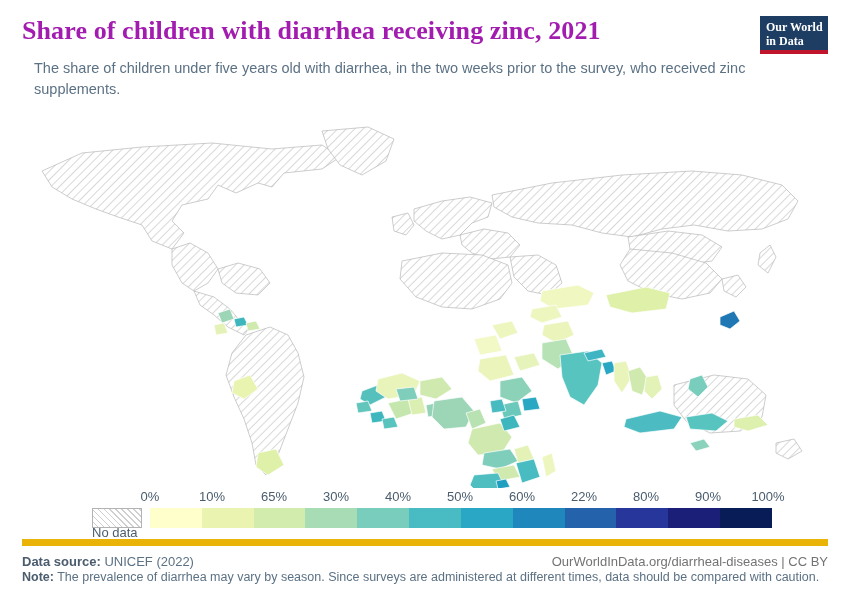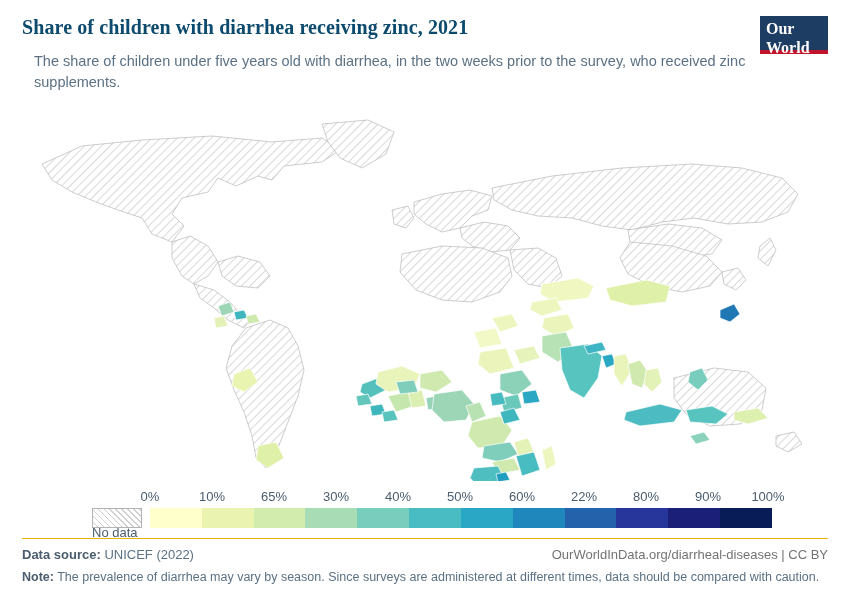--- a/index.html
+++ b/index.html
@@ -20,44 +20,44 @@
     height: 600px;
     box-sizing: border-box;
     padding: 16px 22px 0 22px;
   }
   
   .header {
     position: relative;
   }
   .title {
     font-family: "Liberation Serif", serif;
-    font-size: 20px;
+    font-size: 26px;
     font-weight: bold;
-    color: #0c4a6e;
+    color: #a21caf;
     margin: 0 0 7px 0;
     letter-spacing: 0.1px;
   }
   .subtitle {
     font-size: 14.5px;
     line-height: 1.42;
     color: #5b7184;
     max-width: 735px;
     margin: 12px;
   }
   .owid-logo {
     position: absolute;
     top: 0px;
     right: 0px;
     width: 68px;
     height: 38px;
     background: #1d3d63;
     color: #ffffff;
     font-family: "Liberation Serif", serif;
     font-weight: bold;
-    font-size: 16px;
+    font-size: 12px;
     line-height: 1.18;
     text-align: left;
     padding: 4px 0 0 6px;
     box-sizing: border-box;
     border-bottom: 4px solid #c0142c;
   }
   .owid-logo span { display: block; }
 
   
   .map-wrap {
@@ -137,27 +137,26 @@
     left: 22px;
     right: 22px;
     bottom: 14px;
     font-size: 13px;
     color: #5b7184;
   }
   .footer-top {
     display: flex;
     justify-content: space-between;
     align-items: baseline;
-    border-top: 1px solid #eab308;
+    border-top: 7px solid #eab308;
     padding-top: 8px;
   }
   .footer-left b { color: #4a5c6d; }
   .footer-right { color: #737373; }
   .footer-note {
-    margin-top: 7px;
     font-size: 12.5px;
     line-height: 1.35;
     color: #5b7184;
   }
   .footer-note b { color: #4a5c6d; }
 </style>
 </head>
 <body>
 
 <div class="page">

